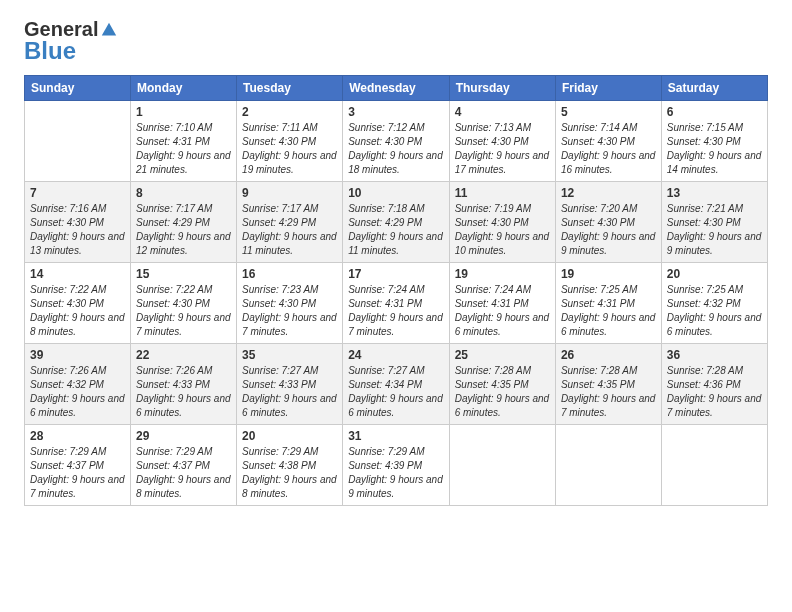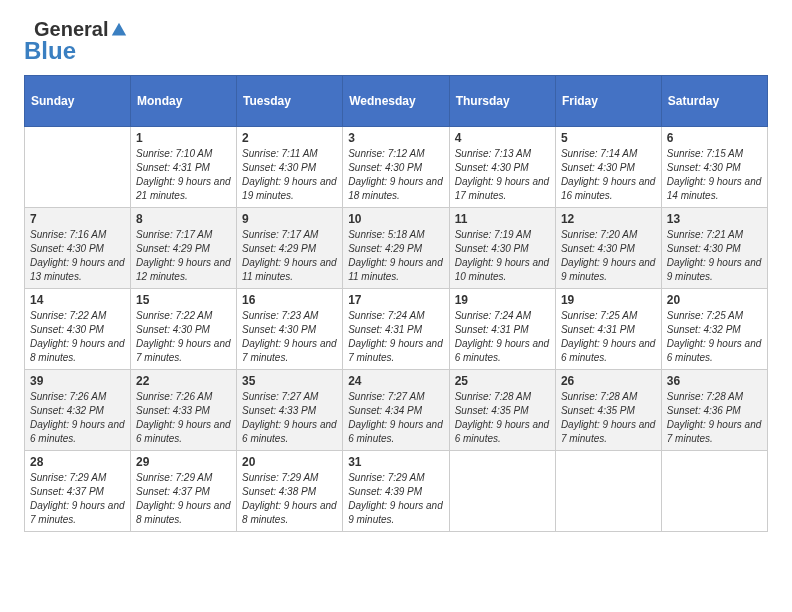--- a/index.html
+++ b/index.html
@@ -23,21 +23,20 @@
       margin-bottom: 10px;
     }
     .logo {
       display: flex;
       flex-direction: column;
       align-items: flex-start;
     }
     .logo-text {
       display: flex;
       align-items: center;
-      margin-left: 10px;
     }
     .logo-general {
       font-size: 20px;
       font-weight: bold;
       color: #333;
     }
     .logo-blue {
       font-size: 24px;
       font-weight: bold;
       color: #3a7fc1;
@@ -64,21 +63,21 @@
     .calendar {
       width: 100%;
       border-collapse: collapse;
       border: 1px solid #ccc;
     }
     .calendar th {
       background: #4472c4;
       color: #fff;
       font-size: 12px;
       font-weight: bold;
-      padding: 18px 6px;
+      padding: 5px 6px;
       text-align: left;
       border: 1px solid #3a62a8;
     }
     .calendar td {
       vertical-align: top;
       border: 1px solid #ccc;
       padding: 4px 5px;
       width: 107px;
       min-height: 70px;
       background: #fff;
@@ -194,21 +193,21 @@
           </td>
           <td>
             <span class="day-number">9</span>
             <div class="day-info">Sunrise: 7:17 AM
 Sunset: 4:29 PM
 Daylight: 9 hours
 and 11 minutes.</div>
           </td>
           <td>
             <span class="day-number">10</span>
-            <div class="day-info">Sunrise: 5:18 AM
+            <div class="day-info">Sunrise: 7:18 AM
 Sunset: 4:29 PM
 Daylight: 9 hours
 and 11 minutes.</div>
           </td>
           <td>
             <span class="day-number">11</span>
             <div class="day-info">Sunrise: 7:19 AM
 Sunset: 4:30 PM
 Daylight: 9 hours
 and 10 minutes.</div>

